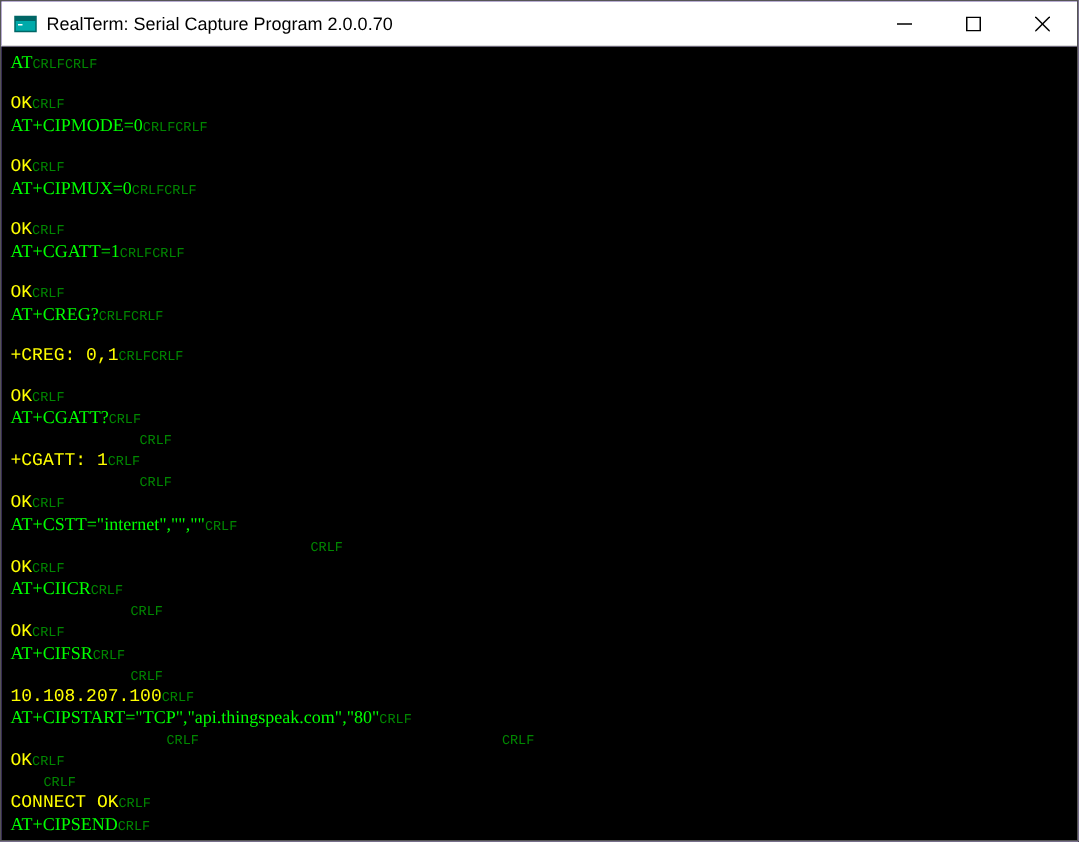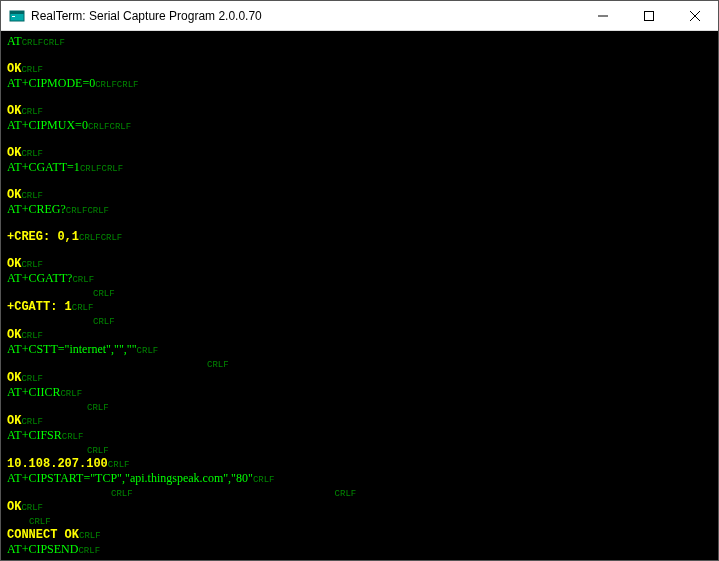--- a/index.html
+++ b/index.html
@@ -7,21 +7,21 @@
 .window { width: 719px; height: 561px; border: 1px solid #555; display: flex; flex-direction: column; background: #8b5cf6; }
 .titlebar { height: 30px; background: #fff; display: flex; align-items: center; padding: 0 0 0 8px; border-bottom: 1px solid #ddd; }
 .titlebar .icon { width: 16px; height: 16px; margin-right: 6px; display: flex; align-items: center; justify-content: center; }
 .titlebar .icon svg { width: 16px; height: 16px; }
 .titlebar .title { flex: 1; font-size: 12px; color: #000; }
 .titlebar .controls { display: flex; height: 100%; }
 .titlebar .controls .btn { width: 46px; height: 100%; display: flex; align-items: center; justify-content: center; font-family: Arial, sans-serif; font-size: 14px; color: #000; cursor: default; }
 .titlebar .controls .btn svg { width: 10px; height: 10px; }
 .terminal { flex: 1; background: #000; padding: 4px 6px; font-family: "Courier New", monospace; font-size: 12px; line-height: 13px; color: #ffff00; overflow: hidden; white-space: pre-wrap; }
 .green { color: #00ff00; font-family: Liberation Serif, serif; }
-.yellow { color: #ffff00; font-weight: bold; }
+.yellow { color: #ffff00; }
 .crlf { color: #008800; font-size: 9px; vertical-align: baseline; letter-spacing: 0px; }
 .row { display:block; min-height:13px; }
 </style>
 </head>
 <body>
 
 <div class="window">
   <div class="titlebar">
     <span class="icon">
       <svg viewBox="0 0 16 16">

